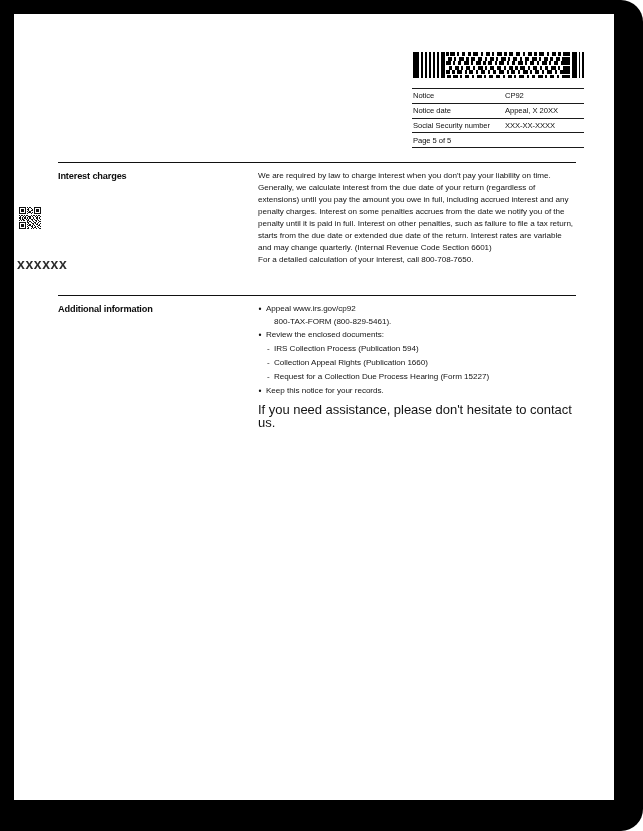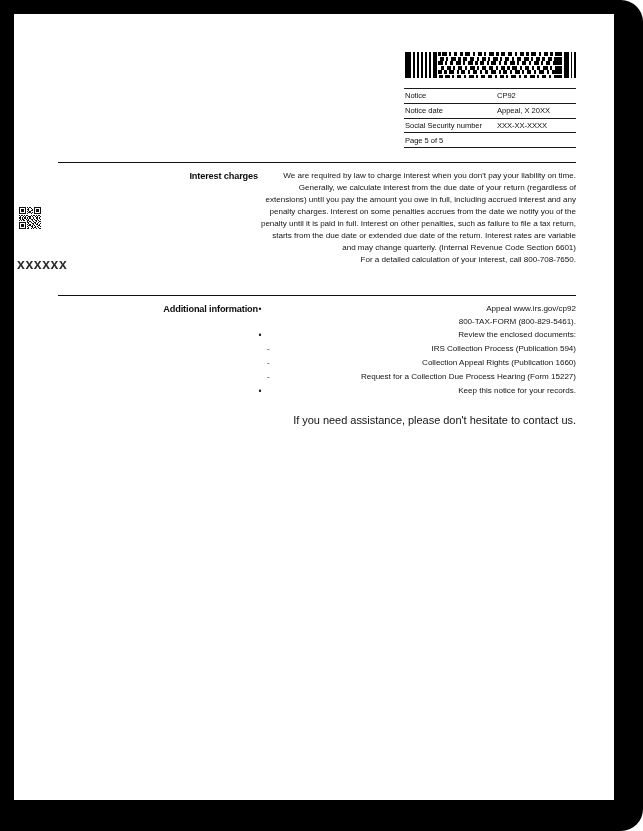--- a/index.html
+++ b/index.html
@@ -33,21 +33,21 @@
     left: 14px;
     top: 14px;
     width: 600px;
     height: 786px;
     background: #ffffff;
   }
 
   
   #header-block {
     position: absolute;
-    left: 390px;
+    left: 398px;
     top: 38px;
     width: 176px;
   }
 
   #mail-barcode {
     height: 26px;
     width: 172px;
     margin-bottom: 10px;
   }
   #mail-barcode svg { display: block; }
@@ -99,21 +99,20 @@
   }
   .section-rule {
     border-top: 1.3px solid #111;
     width: 518px;
     height: 0;
     margin-bottom: 7px;
   }
   .section-body {
     display: flex;
     align-items: flex-start;
-    text-align: right;
   }
   .section-title {
     width: 200px;
     flex: 0 0 200px;
     font-size: 9.2px;
     font-weight: bold;
     color: #0d0d0d;
     letter-spacing: -0.15px;
     padding-top: 1px;
   }
@@ -157,23 +156,23 @@
     left: 9px;
     top: 0;
     font-size: 8.1px;
     line-height: 12.5px;
   }
   ul.info-list li.continuation {
     padding-left: 16px;
     margin-top: -1.4px;
   }
   .closing-line {
-    font-size: 11px;
+    font-size: 13px;
     line-height: 12.5px;
-    margin-top: 17px;
+    margin-top: 7px;
     color: #141414;
   }
 </style>
 </head>
 <body>
 
 <div id="scan-frame"></div>
 
 <div id="page">
 

